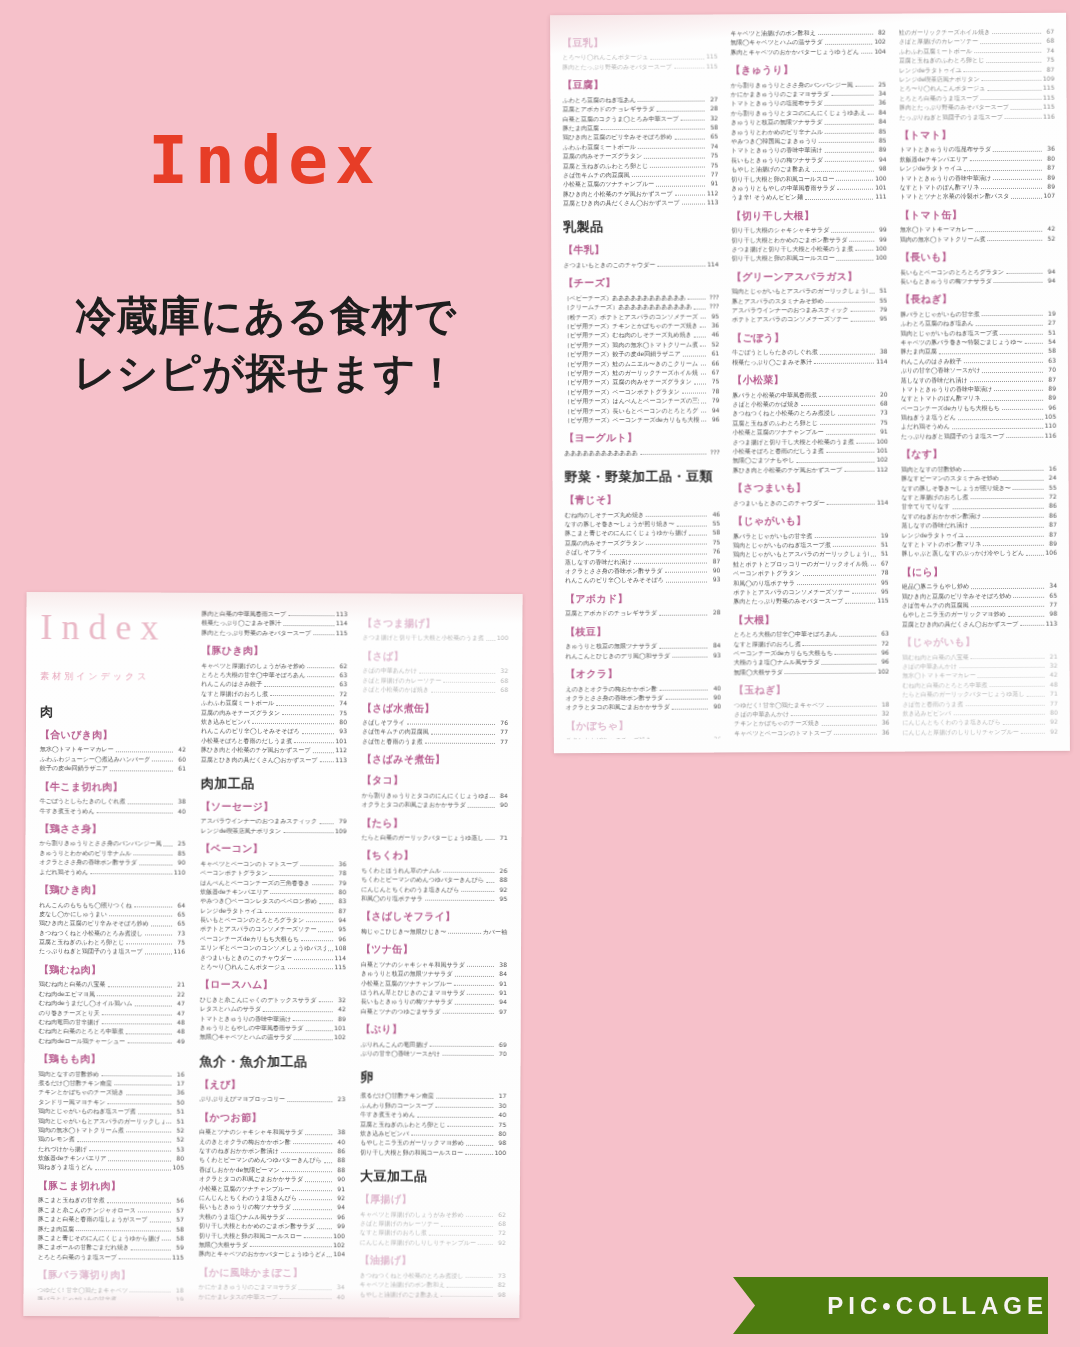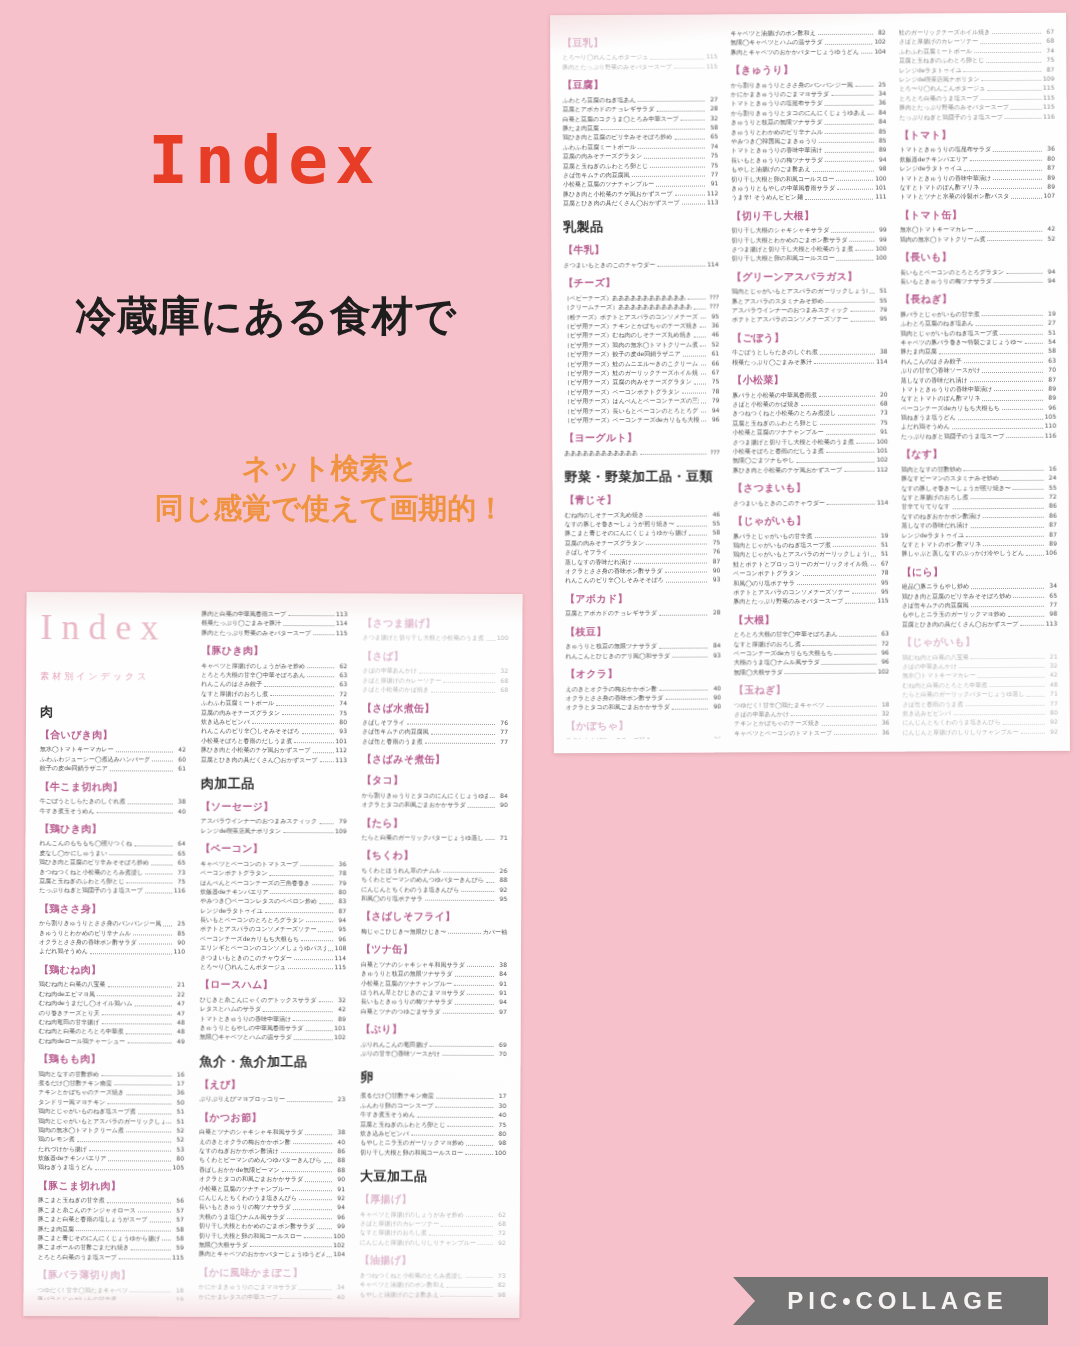--- a/index.html
+++ b/index.html
@@ -14,23 +14,23 @@
   .hero-black{position:absolute;left:26px;top:288px;width:480px;
       font-weight:bold;color:#1e1e1e;font-size:41px;line-height:57px;letter-spacing:1px;text-align:center;}
   .hero-orange{position:absolute;left:120px;top:448px;width:420px;text-align:center;
       font-weight:bold;color:#ef9340;font-size:29px;line-height:40px;}
   .example{position:absolute;left:555px;top:848px;width:520px;text-align:center;
       font-weight:bold;color:#1e1e1e;}
   .example .ex-title{font-size:37px;margin-bottom:58px;letter-spacing:2px;}
   .example .ex-line{font-size:33px;line-height:51px;letter-spacing:1px;}
 
   
-  .watermark{position:absolute;left:733px;top:1277px;width:315px;height:48px;
-      background:#737373;clip-path:polygon(0 0,100% 0,100% 100%,0 100%,7% 50%);
-      display:flex;align-items:center;justify-content:center;}
+  .watermark{position:absolute;left:733px;top:1277px;width:315px;height:57px;
+      background:#4d7c0f;clip-path:polygon(0 0,100% 0,100% 100%,0 100%,7% 50%);
+      display:flex;align-items:center;justify-content:flex-end;}
   .watermark span{font-family:"Liberation Sans",sans-serif;font-weight:bold;
       color:#f7f3f3;font-size:24px;letter-spacing:5px;padding-left:14px;}
 
   
   .photo{position:absolute;background:#fdfdfd;box-shadow:0 1px 4px rgba(90,40,50,.18);}
   .photo.right{left:552px;top:14px;width:516px;height:738px;transform:rotate(-.3deg);
       background:linear-gradient(175deg,#f6e4e6 0%,#fefefe 5%,#fdfdfd 100%);}
   .photo.left{left:25px;top:593px;width:496px;height:724px;transform:rotate(.25deg);
       background:linear-gradient(180deg,#f8ecec 0%,#fefefe 4%,#fdfdfd 96%,#f7e3e6 100%);}
   .page-inner{position:absolute;inset:0;display:flex;}
@@ -52,24 +52,21 @@
   .dim{opacity:.68;}
 </style>
 </head>
 <body>
 
 <div class="stage">
 
   <div class="hero-index">Index</div>
   <div class="hero-black">
     <div>冷蔵庫にある食材で</div>
-  </div>
-  <div class="hero-orange">
-    <div>ネット検索と</div>
-    <div>同じ感覚で使えて画期的！</div>
+    <div>レシピが探せます！</div>
   </div>
 
   <div class="photo right">
     <div class="page-inner" id="page-right">
         <div class="col">
           <div class="faded">
             <div class="sect">【豆乳】</div>
             <div class="row">
               <span class="nm">とろ〜り◯れんこんポタージュ</span>
               <span class="ld"></span>
@@ -1025,20 +1022,43 @@
               <span class="ld"></span>
               <span class="pg">38</span>
             </div>
             <div class="row">
               <span class="nm">牛すき煮玉そうめん</span>
               <span class="ld"></span>
               <span class="pg">40</span>
             </div>
           </div>
           <div class="">
+            <div class="sect">【鶏ささ身】</div>
+            <div class="row">
+              <span class="nm">から割りきゅうりとささ身のバンバンジー風</span>
+              <span class="ld"></span>
+              <span class="pg">25</span>
+            </div>
+            <div class="row">
+              <span class="nm">きゅうりとわかめのピリ辛ナムル</span>
+              <span class="ld"></span>
+              <span class="pg">85</span>
+            </div>
+            <div class="row">
+              <span class="nm">オクラとささ身の香味ポン酢サラダ</span>
+              <span class="ld"></span>
+              <span class="pg">90</span>
+            </div>
+            <div class="row">
+              <span class="nm">よだれ鶏そうめん</span>
+              <span class="ld"></span>
+              <span class="pg">110</span>
+            </div>
+          </div>
+          <div class="">
             <div class="sect">【鶏ひき肉】</div>
             <div class="row">
               <span class="nm">れんこんのもちもち◯照りつくね</span>
               <span class="ld"></span>
               <span class="pg">64</span>
             </div>
             <div class="row">
               <span class="nm">皮なし◯かにしゅうまい</span>
               <span class="ld"></span>
               <span class="pg">65</span>
@@ -1055,43 +1075,20 @@
             </div>
             <div class="row">
               <span class="nm">豆腐と玉ねぎのふわとろ卵とじ</span>
               <span class="ld"></span>
               <span class="pg">75</span>
             </div>
             <div class="row">
               <span class="nm">たっぷりねぎと鶏団子のうま塩スープ</span>
               <span class="ld"></span>
               <span class="pg">116</span>
-            </div>
-          </div>
-          <div class="">
-            <div class="sect">【鶏ささ身】</div>
-            <div class="row">
-              <span class="nm">から割りきゅうりとささ身のバンバンジー風</span>
-              <span class="ld"></span>
-              <span class="pg">25</span>
-            </div>
-            <div class="row">
-              <span class="nm">きゅうりとわかめのピリ辛ナムル</span>
-              <span class="ld"></span>
-              <span class="pg">85</span>
-            </div>
-            <div class="row">
-              <span class="nm">オクラとささ身の香味ポン酢サラダ</span>
-              <span class="ld"></span>
-              <span class="pg">90</span>
-            </div>
-            <div class="row">
-              <span class="nm">よだれ鶏そうめん</span>
-              <span class="ld"></span>
-              <span class="pg">110</span>
             </div>
           </div>
           <div class="">
             <div class="sect">【鶏むね肉】</div>
             <div class="row">
               <span class="nm">鶏むね肉と白菜の八宝菜</span>
               <span class="ld"></span>
               <span class="pg">21</span>
             </div>
             <div class="row">

